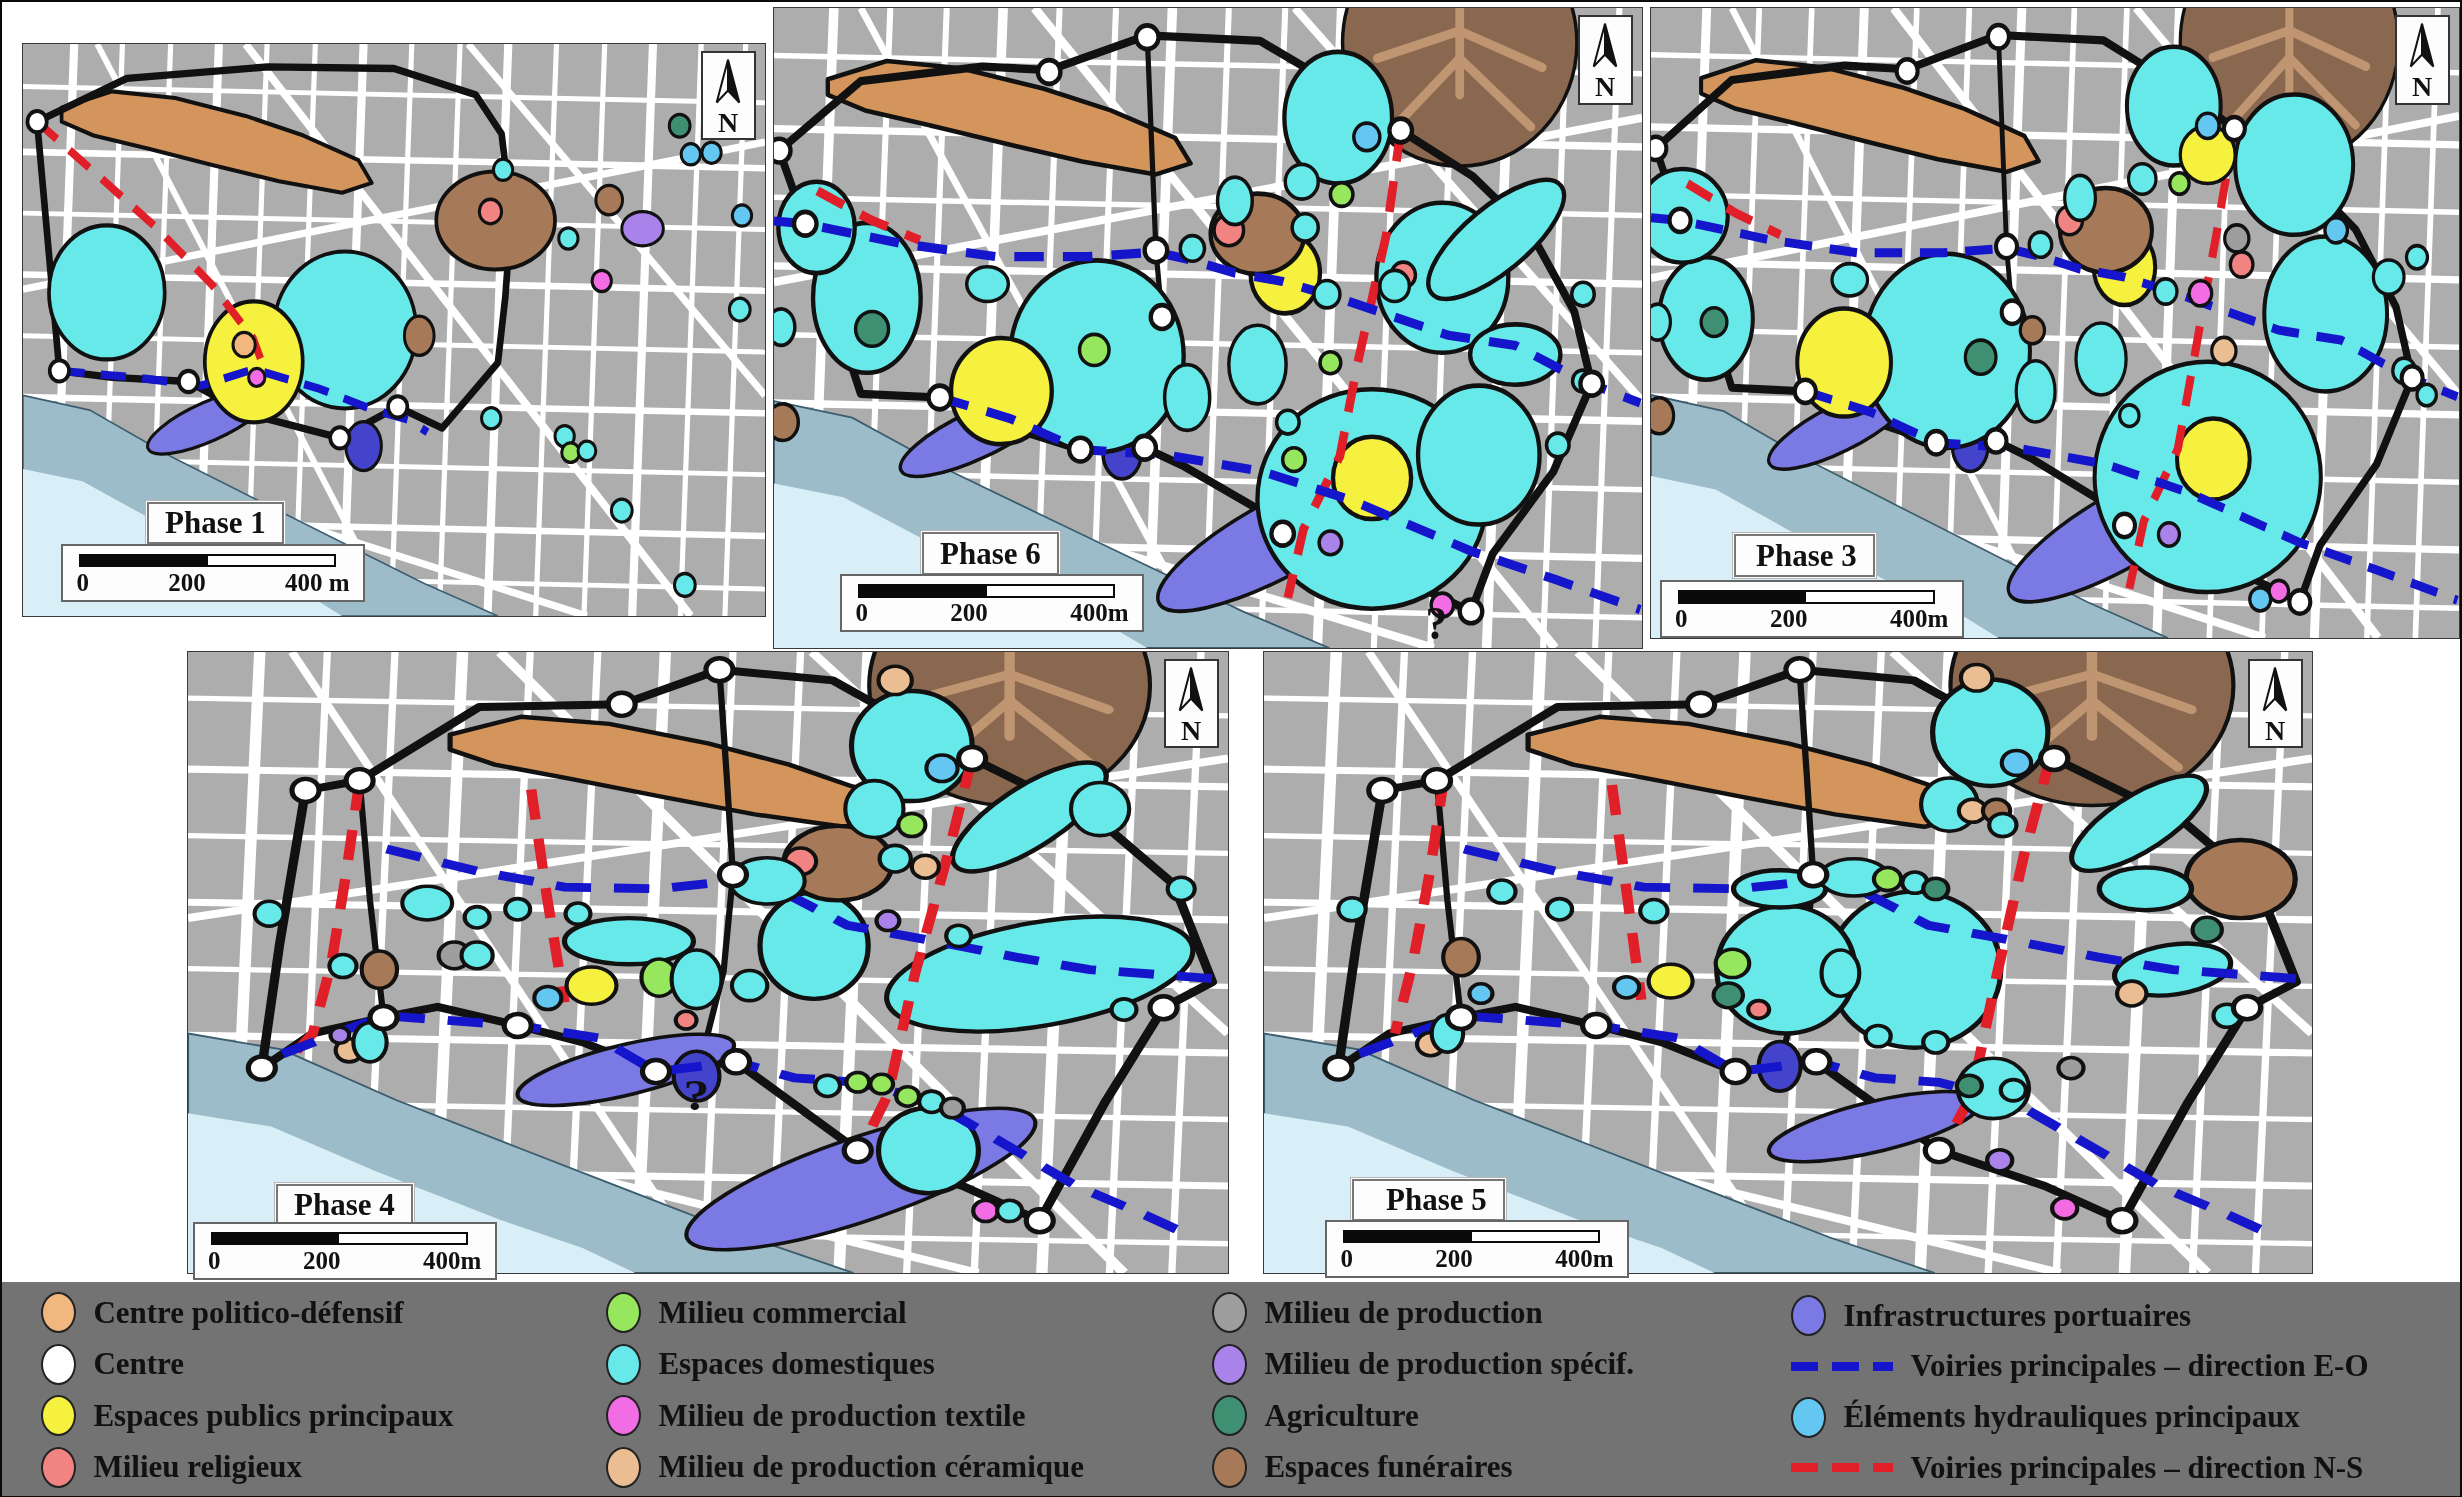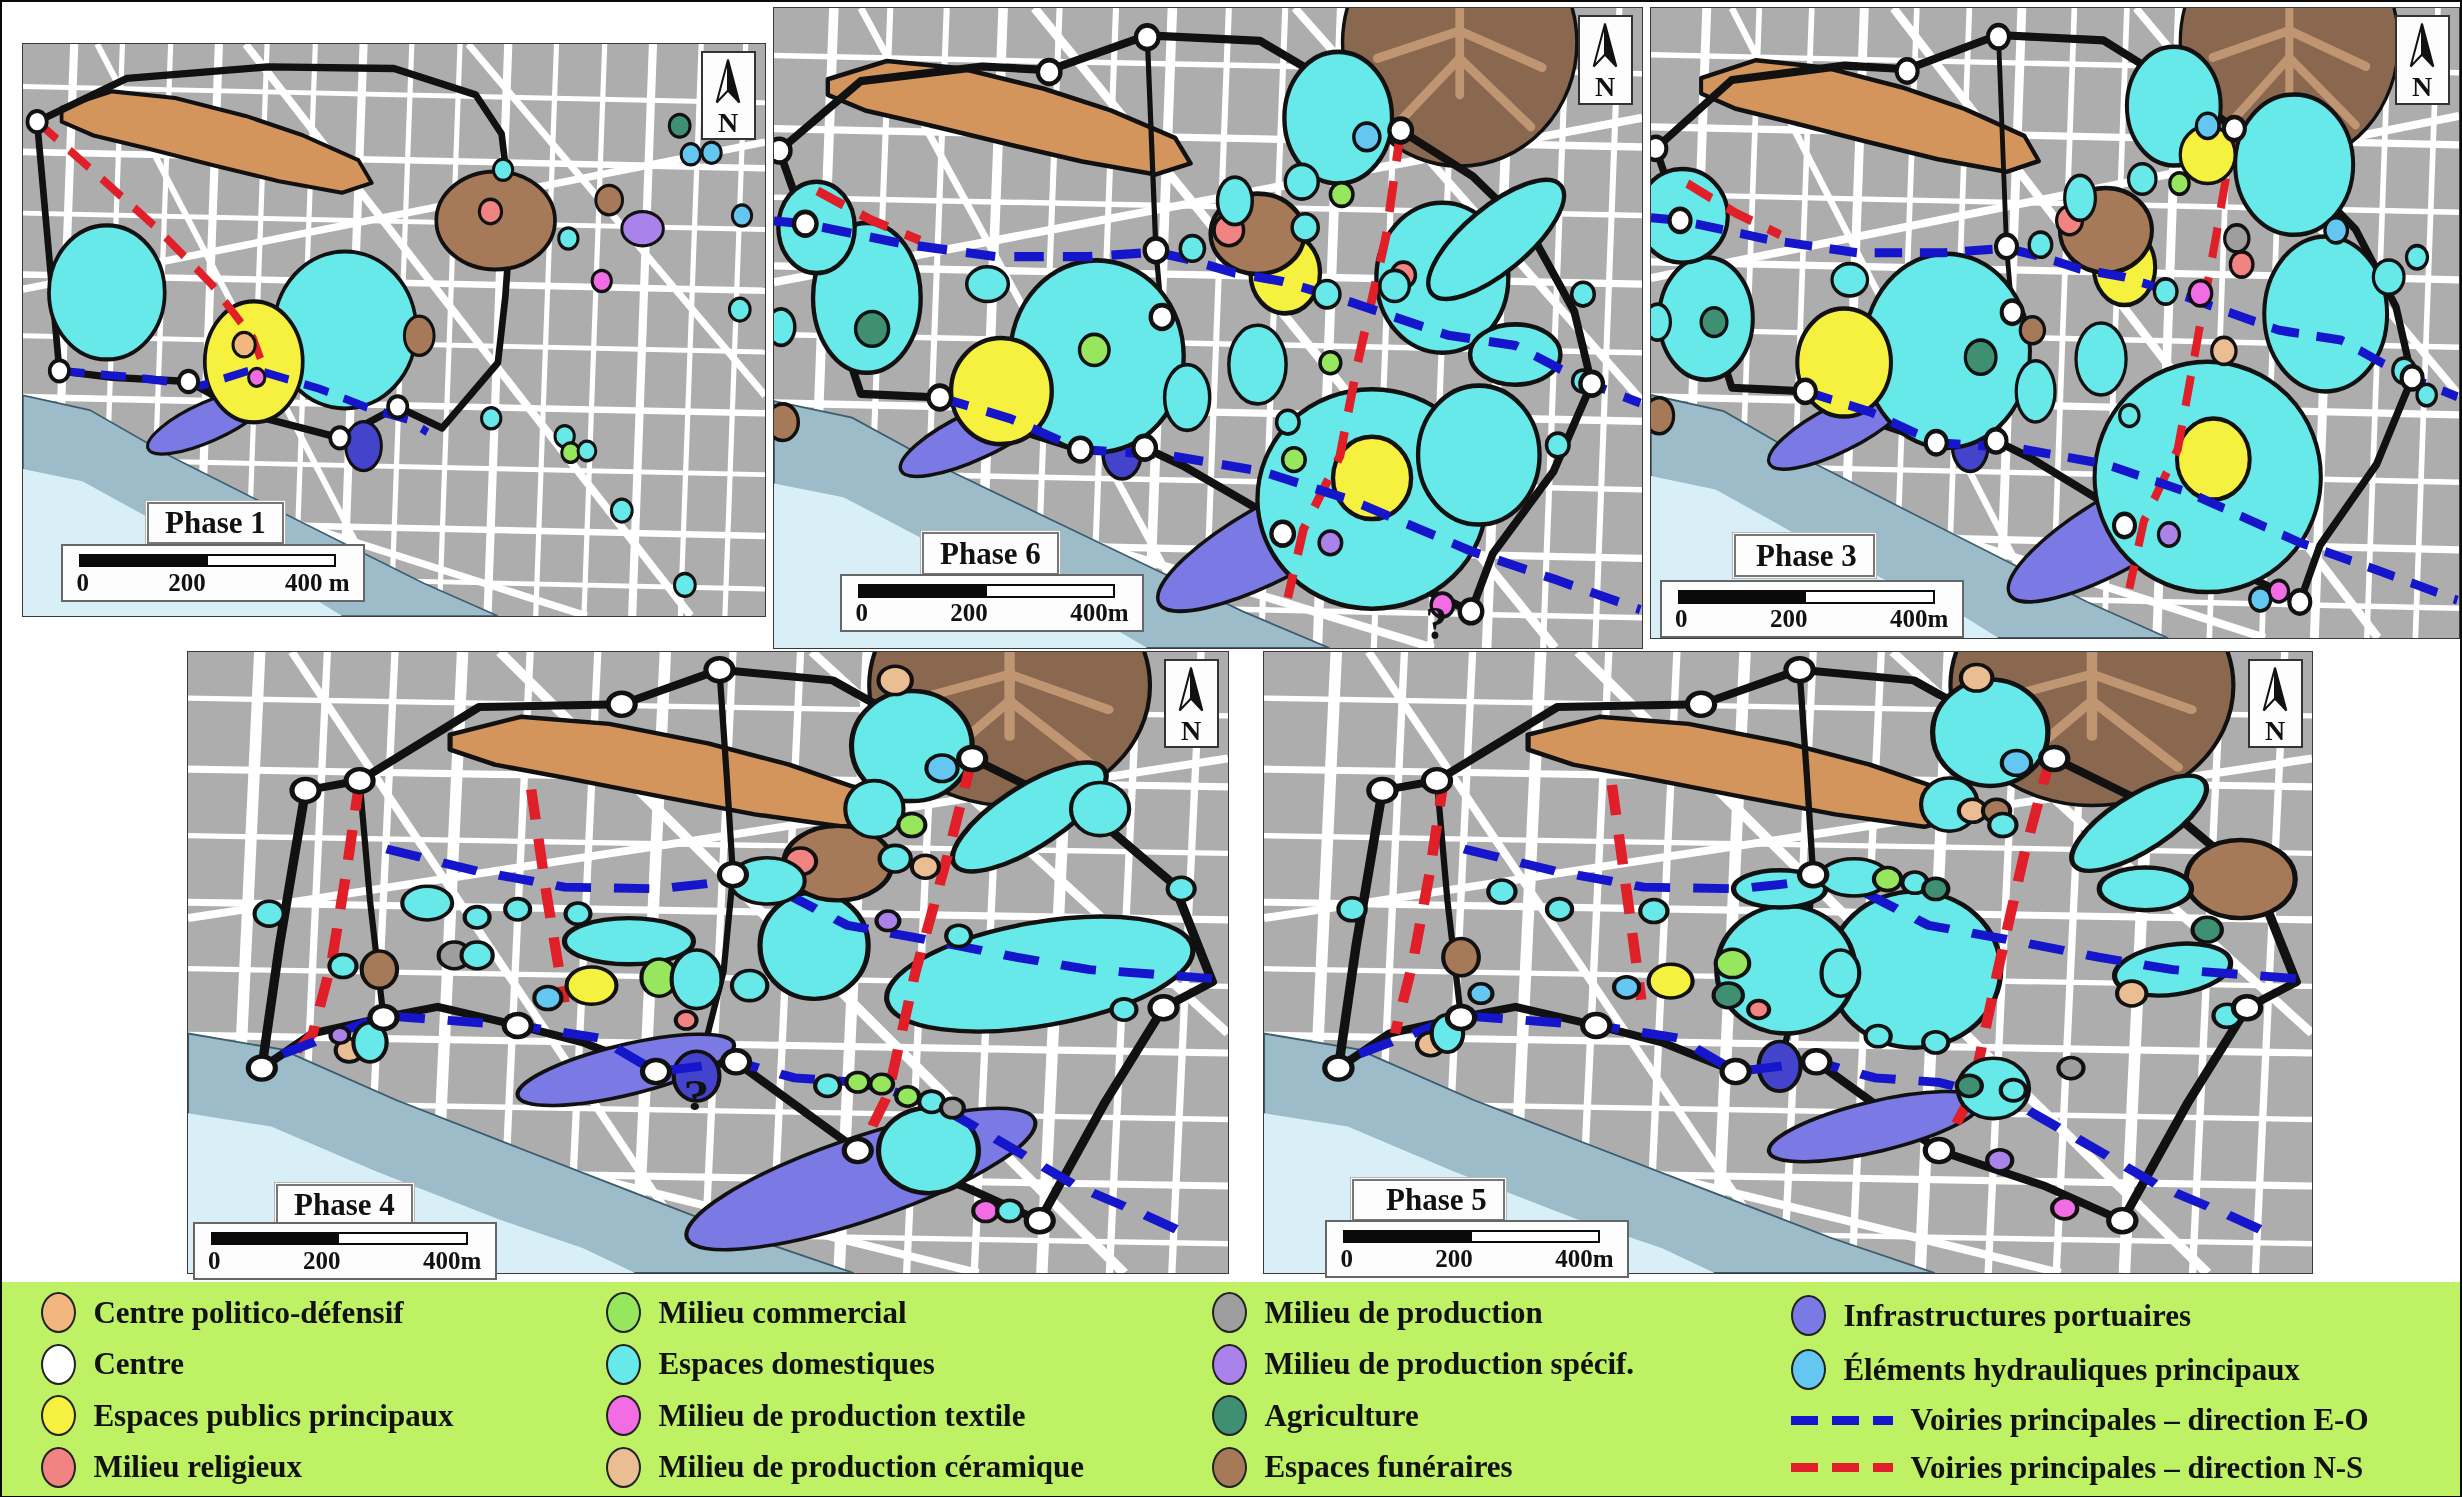--- a/index.html
+++ b/index.html
@@ -12,21 +12,21 @@
   .scalebox{position:absolute;width:304px;background:#fdfdfd;border:2px solid #666;
             padding:8px 13.4px 2.7px;box-sizing:border-box;z-index:6;}
   .sbar{display:flex;height:13.4px;margin:0 2.7px 1.3px 2.7px;}
   .sb1{width:48%;background:#0a0a0a;border:2px solid #0a0a0a;box-sizing:border-box;}
   .sb2{width:48%;background:#fff;border:2px solid #0a0a0a;border-left:none;box-sizing:border-box;}
   .snums{display:flex;justify-content:space-between;font-size:25px;font-weight:bold;line-height:1.15;}
   .north{position:absolute;top:6.7px;right:9.3px;width:51px;background:#fdfdfd;border:2px solid #333;
          z-index:6;text-align:center;padding:4px 0 0 0;}
   .north svg{display:block;margin:0 auto;}
   .north .nl{font-size:28px;font-weight:bold;line-height:1.05;display:block;padding-bottom:1.3px;}
-  .legend{position:absolute;left:0;top:1280px;width:2458px;height:216px;background:#bef264;}
+  .legend{position:absolute;left:0;top:1280px;width:2458px;height:216px;background:#737373;}
   .lcol{position:absolute;top:0;height:100%;display:flex;flex-direction:column;justify-content:space-evenly;}
   .li{display:flex;align-items:center;gap:17.4px;}
   .sw{flex:0 0 auto;box-sizing:border-box;}
   .sw.ell{width:35px;height:41px;border:2.7px solid #222;border-radius:50%;}
   .sw.dash{width:102px;height:9.3px;border:none;}
   .lt{font-size:31px;font-weight:bold;white-space:nowrap;line-height:1.1;}
 </style>
 </head>
 <body>
 
@@ -691,28 +691,28 @@
           <span class="sw ell" style="background: rgb(166, 122, 88);"></span>
           <span class="lt">Espaces funéraires</span>
         </div>
     </div>
     <div class="lcol" style="left:1789px;width:661px;">
       <div class="li">
           <span class="sw ell" style="background: rgb(123, 121, 227);"></span>
           <span class="lt">Infrastructures portuaires</span>
         </div>
       <div class="li">
+          <span class="sw dash" style="background: repeating-linear-gradient(90deg, rgb(21, 21, 204) 0px, rgb(21, 21, 204) 27px, transparent 27px, transparent 41px);"></span>
+          <span class="lt">Voiries principales – direction E-O</span>
+        </div>
+      <div class="li">
           <span class="sw ell" style="background: rgb(100, 199, 242);"></span>
           <span class="lt">Éléments hydrauliques principaux</span>
         </div>
       <div class="li">
-          <span class="sw dash" style="background: repeating-linear-gradient(90deg, rgb(21, 21, 204) 0px, rgb(21, 21, 204) 27px, transparent 27px, transparent 41px);"></span>
-          <span class="lt">Voiries principales – direction E-O</span>
-        </div>
-      <div class="li">
           <span class="sw dash" style="background: repeating-linear-gradient(90deg, rgb(224, 31, 40) 0px, rgb(224, 31, 40) 27px, transparent 27px, transparent 41px);"></span>
           <span class="lt">Voiries principales – direction N-S</span>
         </div>
     </div>
   </div>
 
 </div>
 
 
 </body></html>

